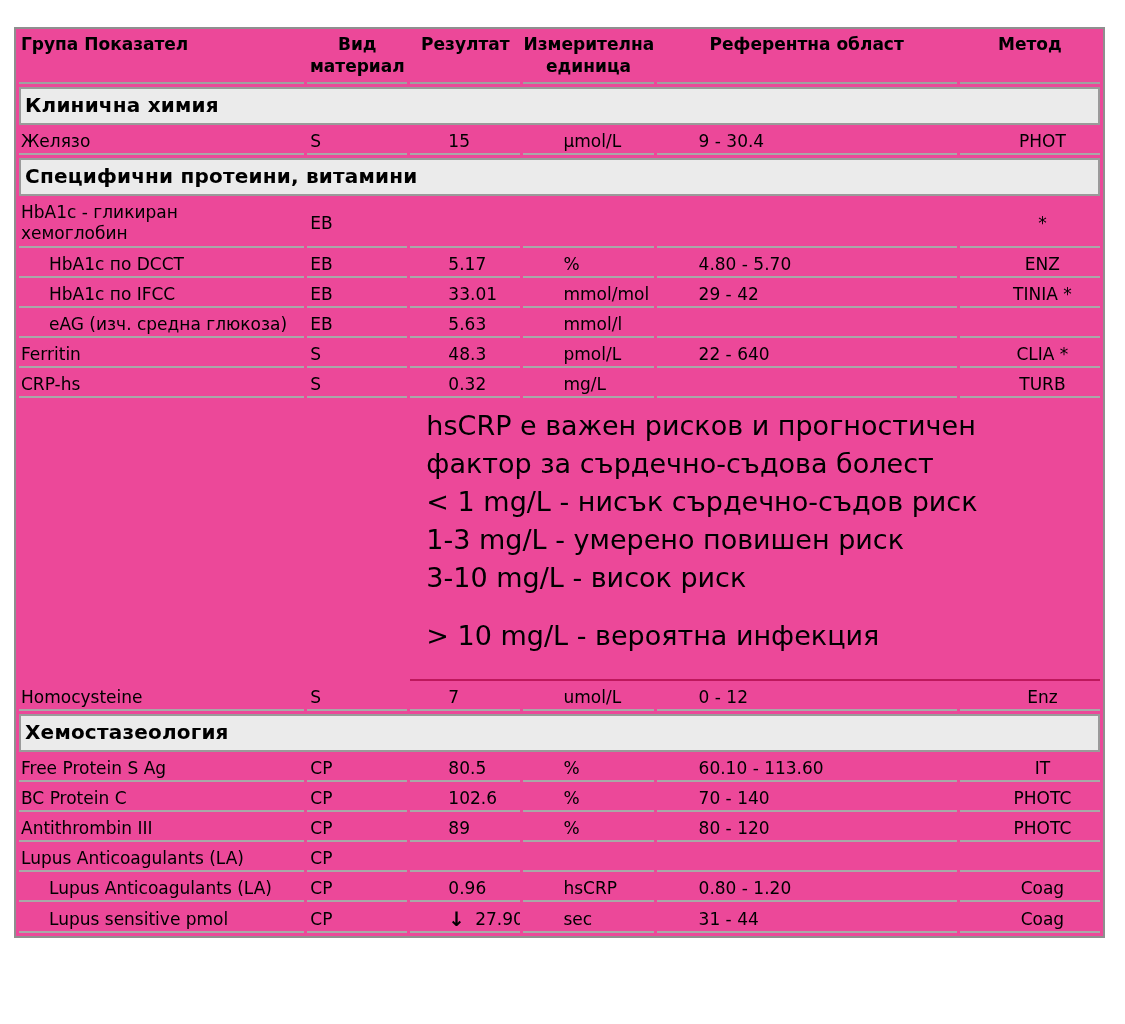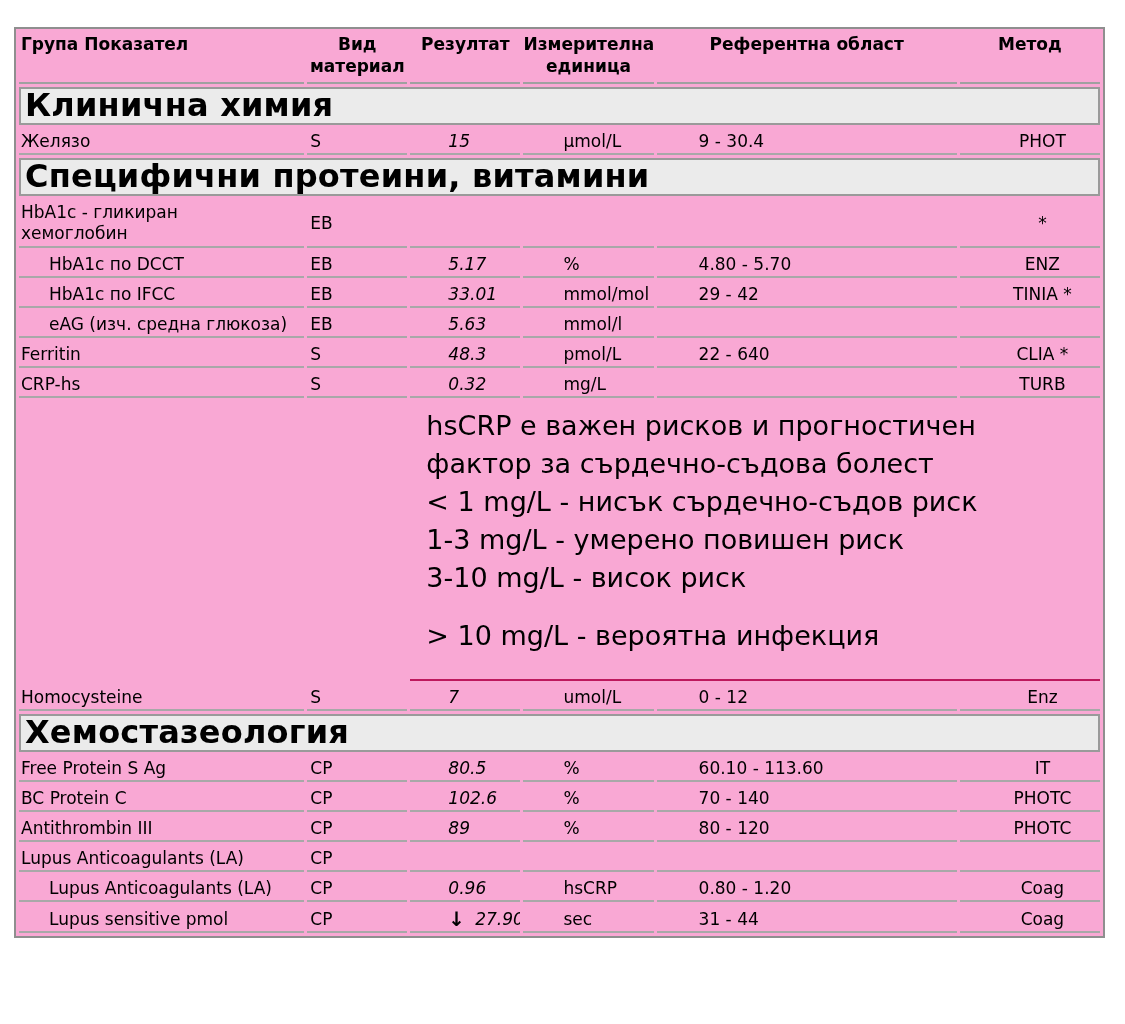--- a/index.html
+++ b/index.html
@@ -5,44 +5,44 @@
   html,body { margin:0; padding:0; }
   body {
     width:1125px; height:1024px; background:#ffffff; color:#000;
     font-family:"DejaVu Sans","Liberation Sans",sans-serif;
     overflow:hidden; position:relative;
   }
   .report { position:absolute; left:14px; top:27px; }
   table.results {
     border-collapse:separate; border-spacing:3px 3px;
     border:2px solid #8f8f8f; width:1091px; table-layout:fixed;
-    background:#f9a8d4;
+    background:#ec4899;
   }
   col.c1{width:285px} col.c2{width:100px} col.c3{width:110px}
   col.c4{width:130px} col.c5{width:300px} col.c6{width:140px}
 
   th {
     font-size:17px; font-weight:bold; vertical-align:top; text-align:center;
     padding:1px 0 5px 0; border-bottom:2px solid #a0a0a0; line-height:22px;
   }
   th.h-left { text-align:left; padding-left:2px; }
 
   td { font-size:17px; vertical-align:middle; line-height:20px; overflow:hidden; }
   tr.result-row td { border-bottom:2px solid #a8a8a8; padding-top:3px; padding-bottom:2px; }
   td.c-name   { text-align:left; padding-left:2px; }
   td.c-name.indent { padding-left:30px; }
   td.c-mat    { text-align:left; padding-left:3px; }
-  td.c-res    { text-align:left; padding-left:38px; white-space:nowrap;font-style:italic; }
+  td.c-res    { text-align:left; padding-left:38px; white-space:nowrap; }
   td.c-unit   { text-align:left; padding-left:40px; }
   td.c-range  { text-align:left; padding-left:42px; }
   td.c-method { text-align:center; padding-left:26px; }
 
   td.section-cell {
     background:#ebebeb; border:2px solid #9a9a9a;
-    font-size:32px; font-weight:bold; line-height:30px;
+    font-size:20px; font-weight:bold; line-height:30px;
     text-align:left; padding:1px 12px 3px 4px; letter-spacing:0.2px;
   }
   td.note-filler { border:none; }
   td.note-cell {
     border-bottom:2px solid #be185d; vertical-align:top;
     font-size:27px; line-height:38px; padding:6px 0 24px 16px;
   }
   .note-line { height:38px; white-space:nowrap; }
   .note-line.blank { height:20px; }
   .wrap-name { display:inline-block; max-width:170px; line-height:21px; vertical-align:middle; }

